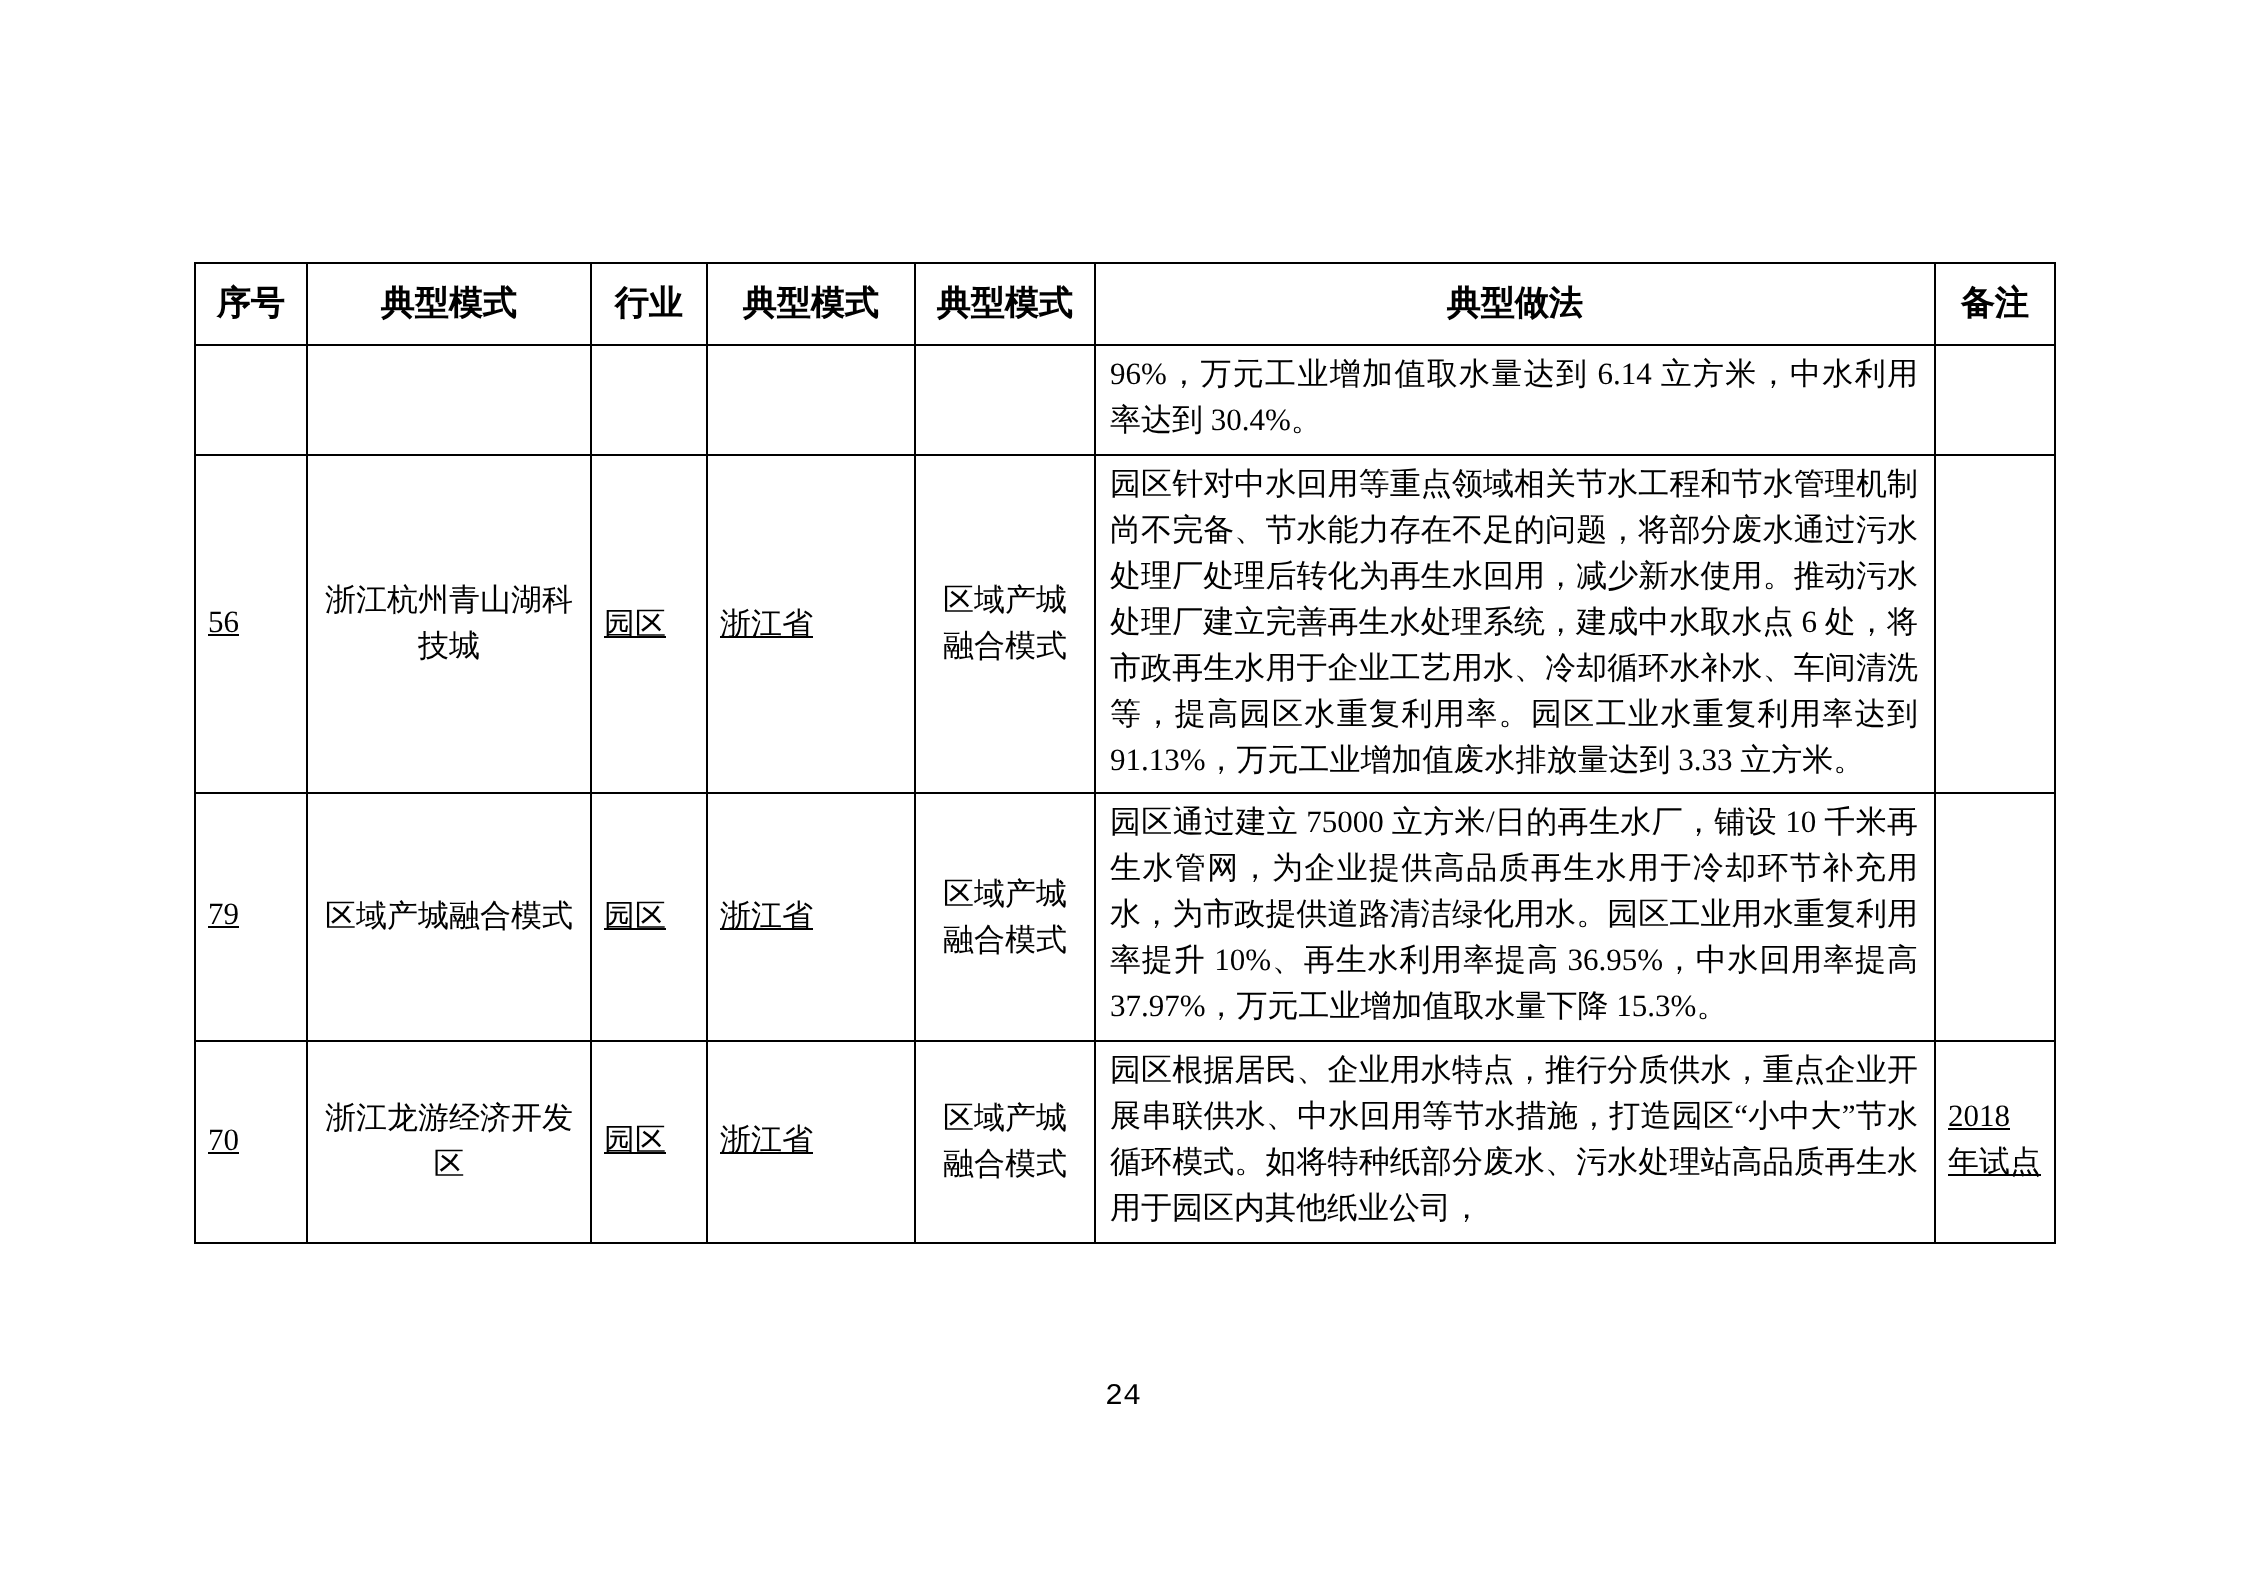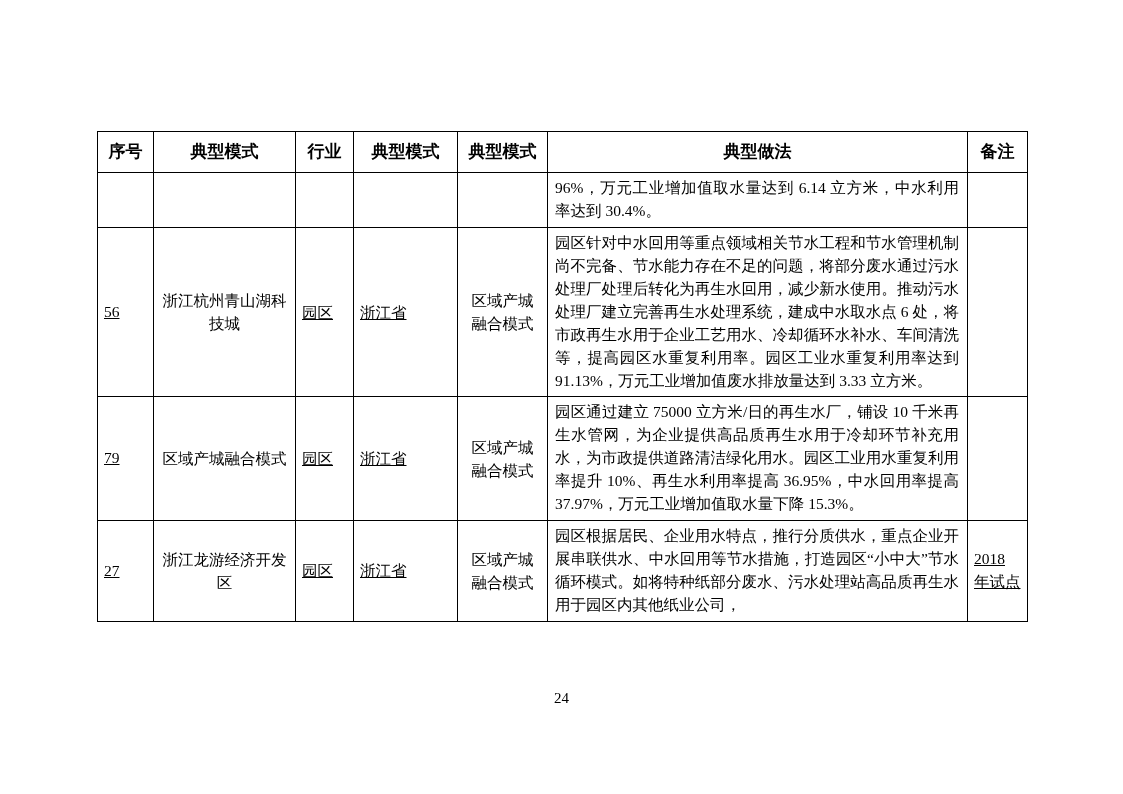--- a/index.html
+++ b/index.html
@@ -70,21 +70,21 @@
   .cell-blank {
     height: 44px;
   }
   .page-number {
     position: absolute;
     left: 0;
     top: 690px;
     width: 1123px;
     text-align: center;
     font-size: 15px;
-    font-family: Liberation Serif, serif;
+    font-family: Liberation Mono, monospace;
   }
 </style>
 </head>
 <body>
 
 <div class="page">
 
   <table class="doc-table">
     <colgroup>
       <col class="col-no">
@@ -128,21 +128,21 @@
       <tr>
         <td class="c-no">79</td>
         <td class="c-unit">区域产城融合模式</td>
         <td class="c-ind">园区</td>
         <td class="c-prov">浙江省</td>
         <td class="c-mode">区域产城融合模式</td>
         <td class="c-prac">园区通过建立 75000 立方米/日的再生水厂，铺设 10 千米再生水管网，为企业提供高品质再生水用于冷却环节补充用水，为市政提供道路清洁绿化用水。园区工业用水重复利用率提升 10%、再生水利用率提高 36.95%，中水回用率提高 37.97%，万元工业增加值取水量下降 15.3%。</td>
         <td class="c-note"></td>
       </tr>
       <tr>
-        <td class="c-no">27</td>
+        <td class="c-no">70</td>
         <td class="c-unit">浙江龙游经济开发区</td>
         <td class="c-ind">园区</td>
         <td class="c-prov">浙江省</td>
         <td class="c-mode">区域产城融合模式</td>
         <td class="c-prac">园区根据居民、企业用水特点，推行分质供水，重点企业开展串联供水、中水回用等节水措施，打造园区“小中大”节水循环模式。如将特种纸部分废水、污水处理站高品质再生水用于园区内其他纸业公司，</td>
         <td class="c-note">2018 年试点</td>
       </tr>
     </tbody>
   </table>
 

